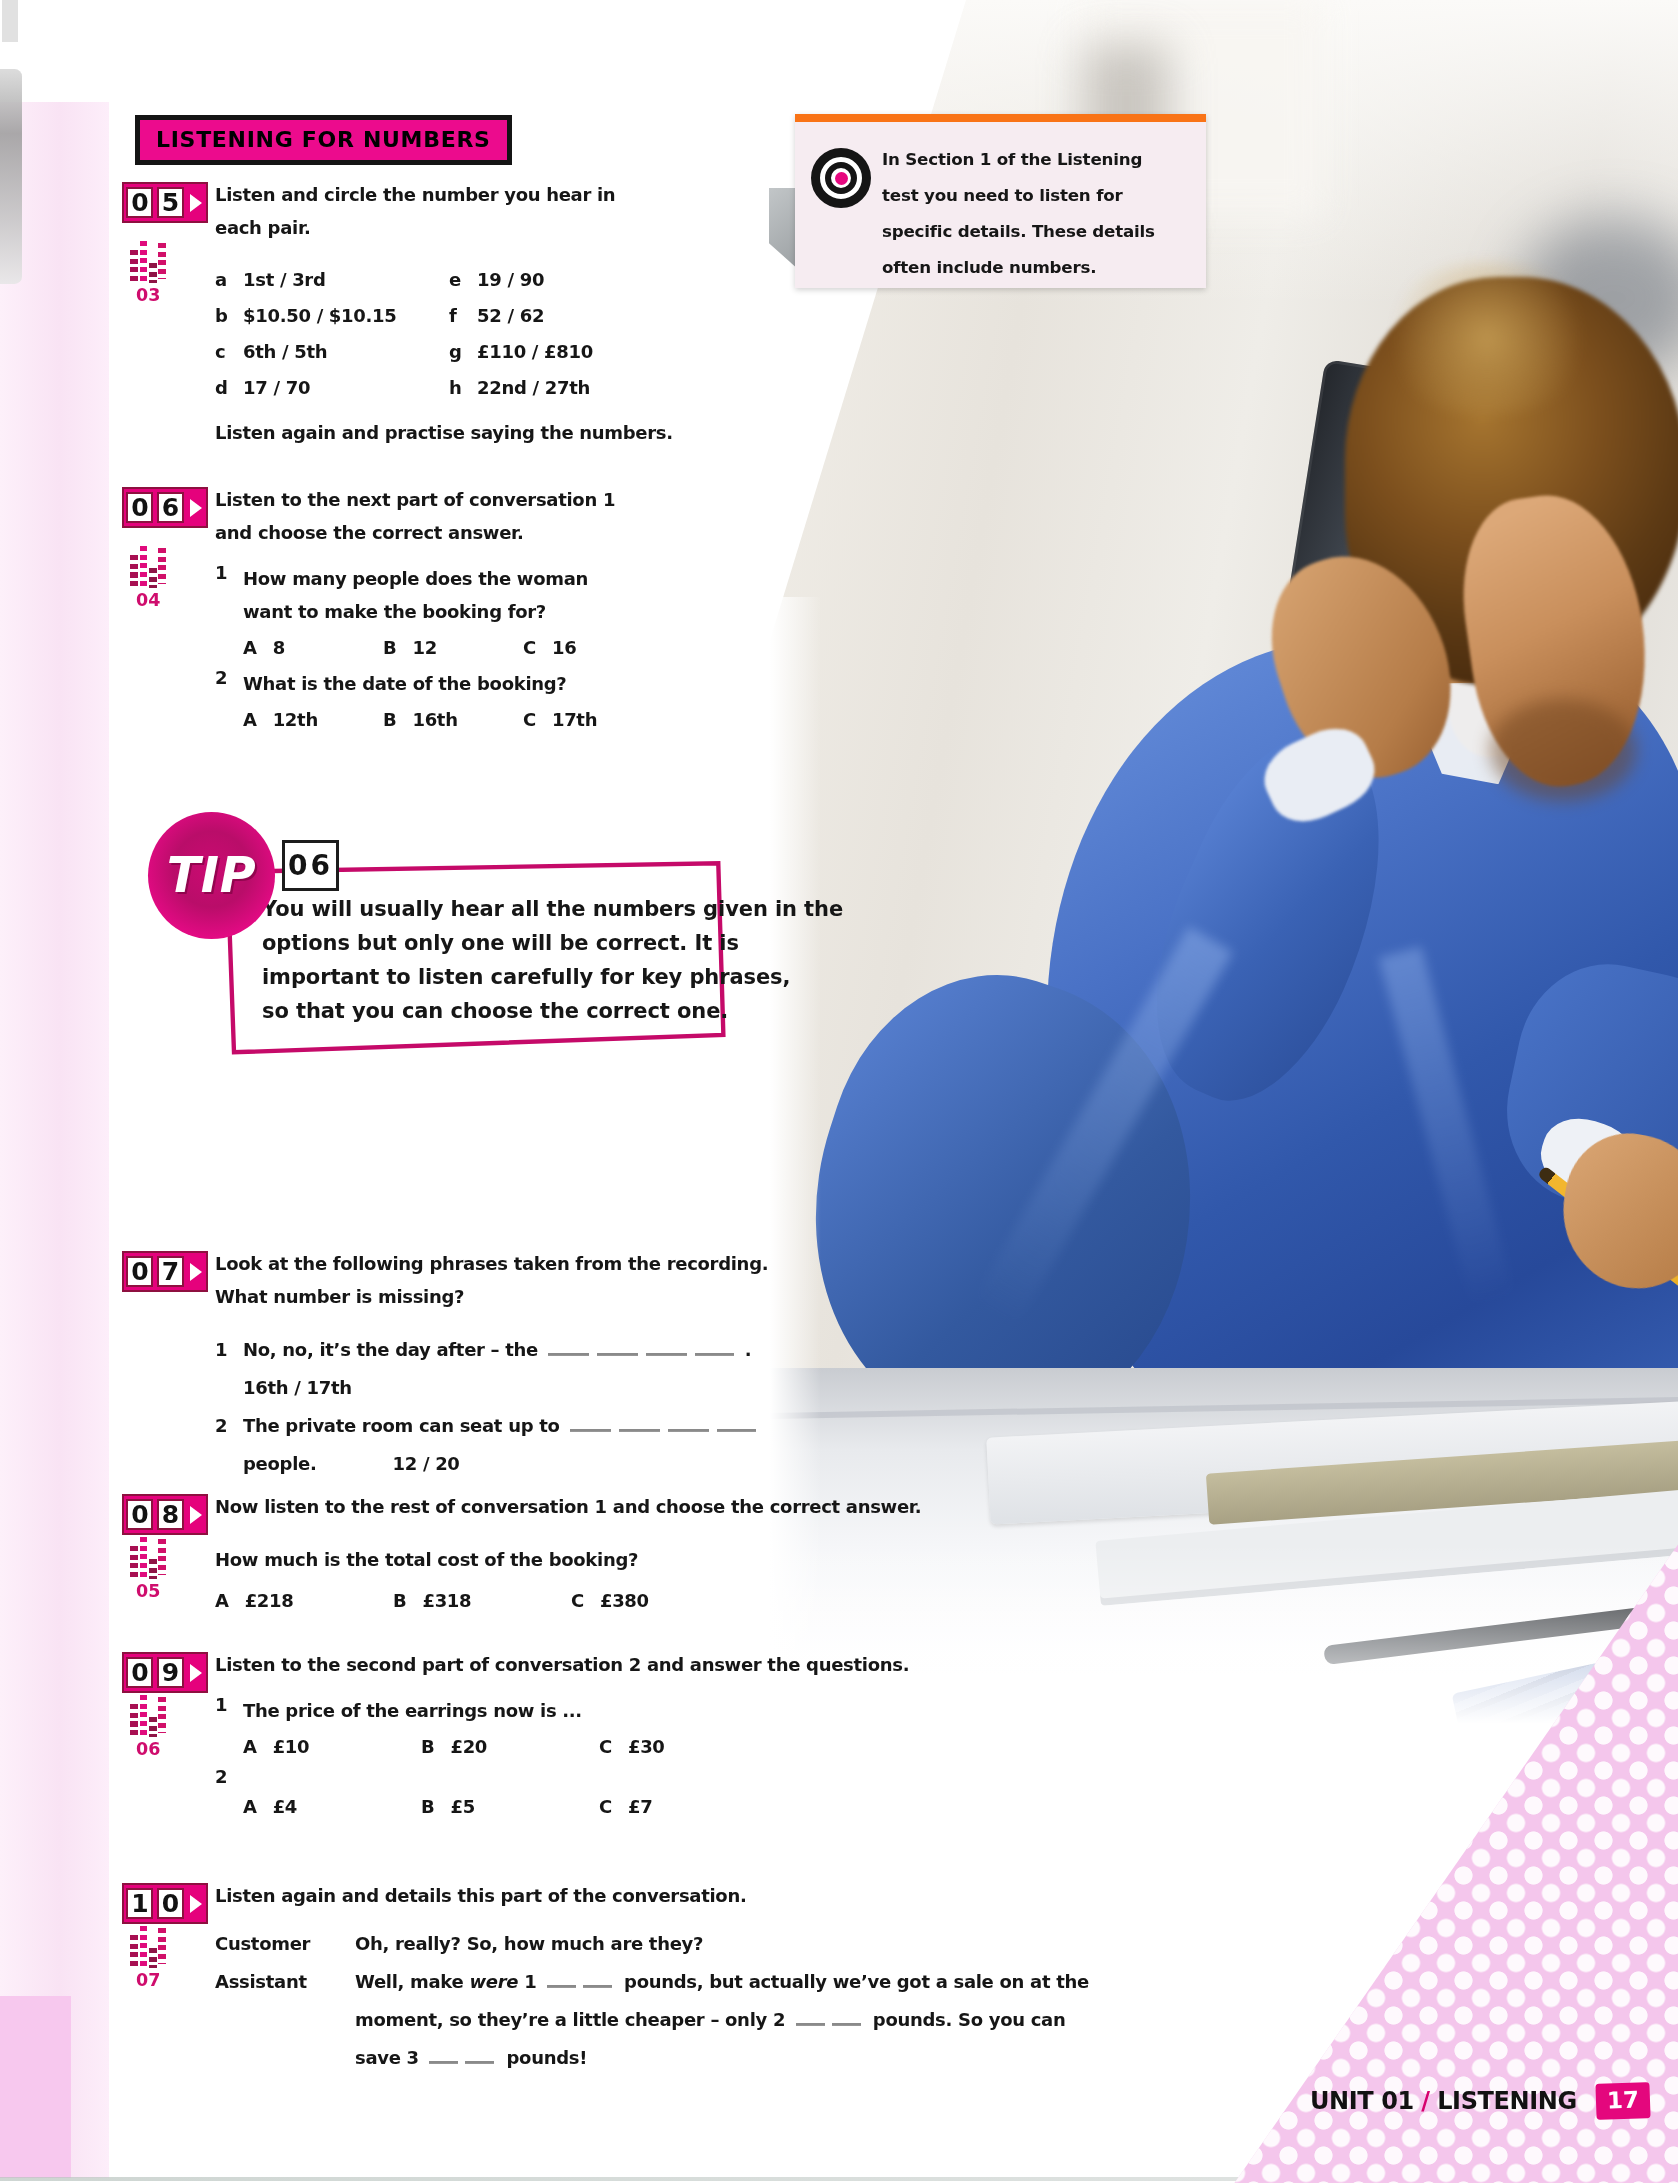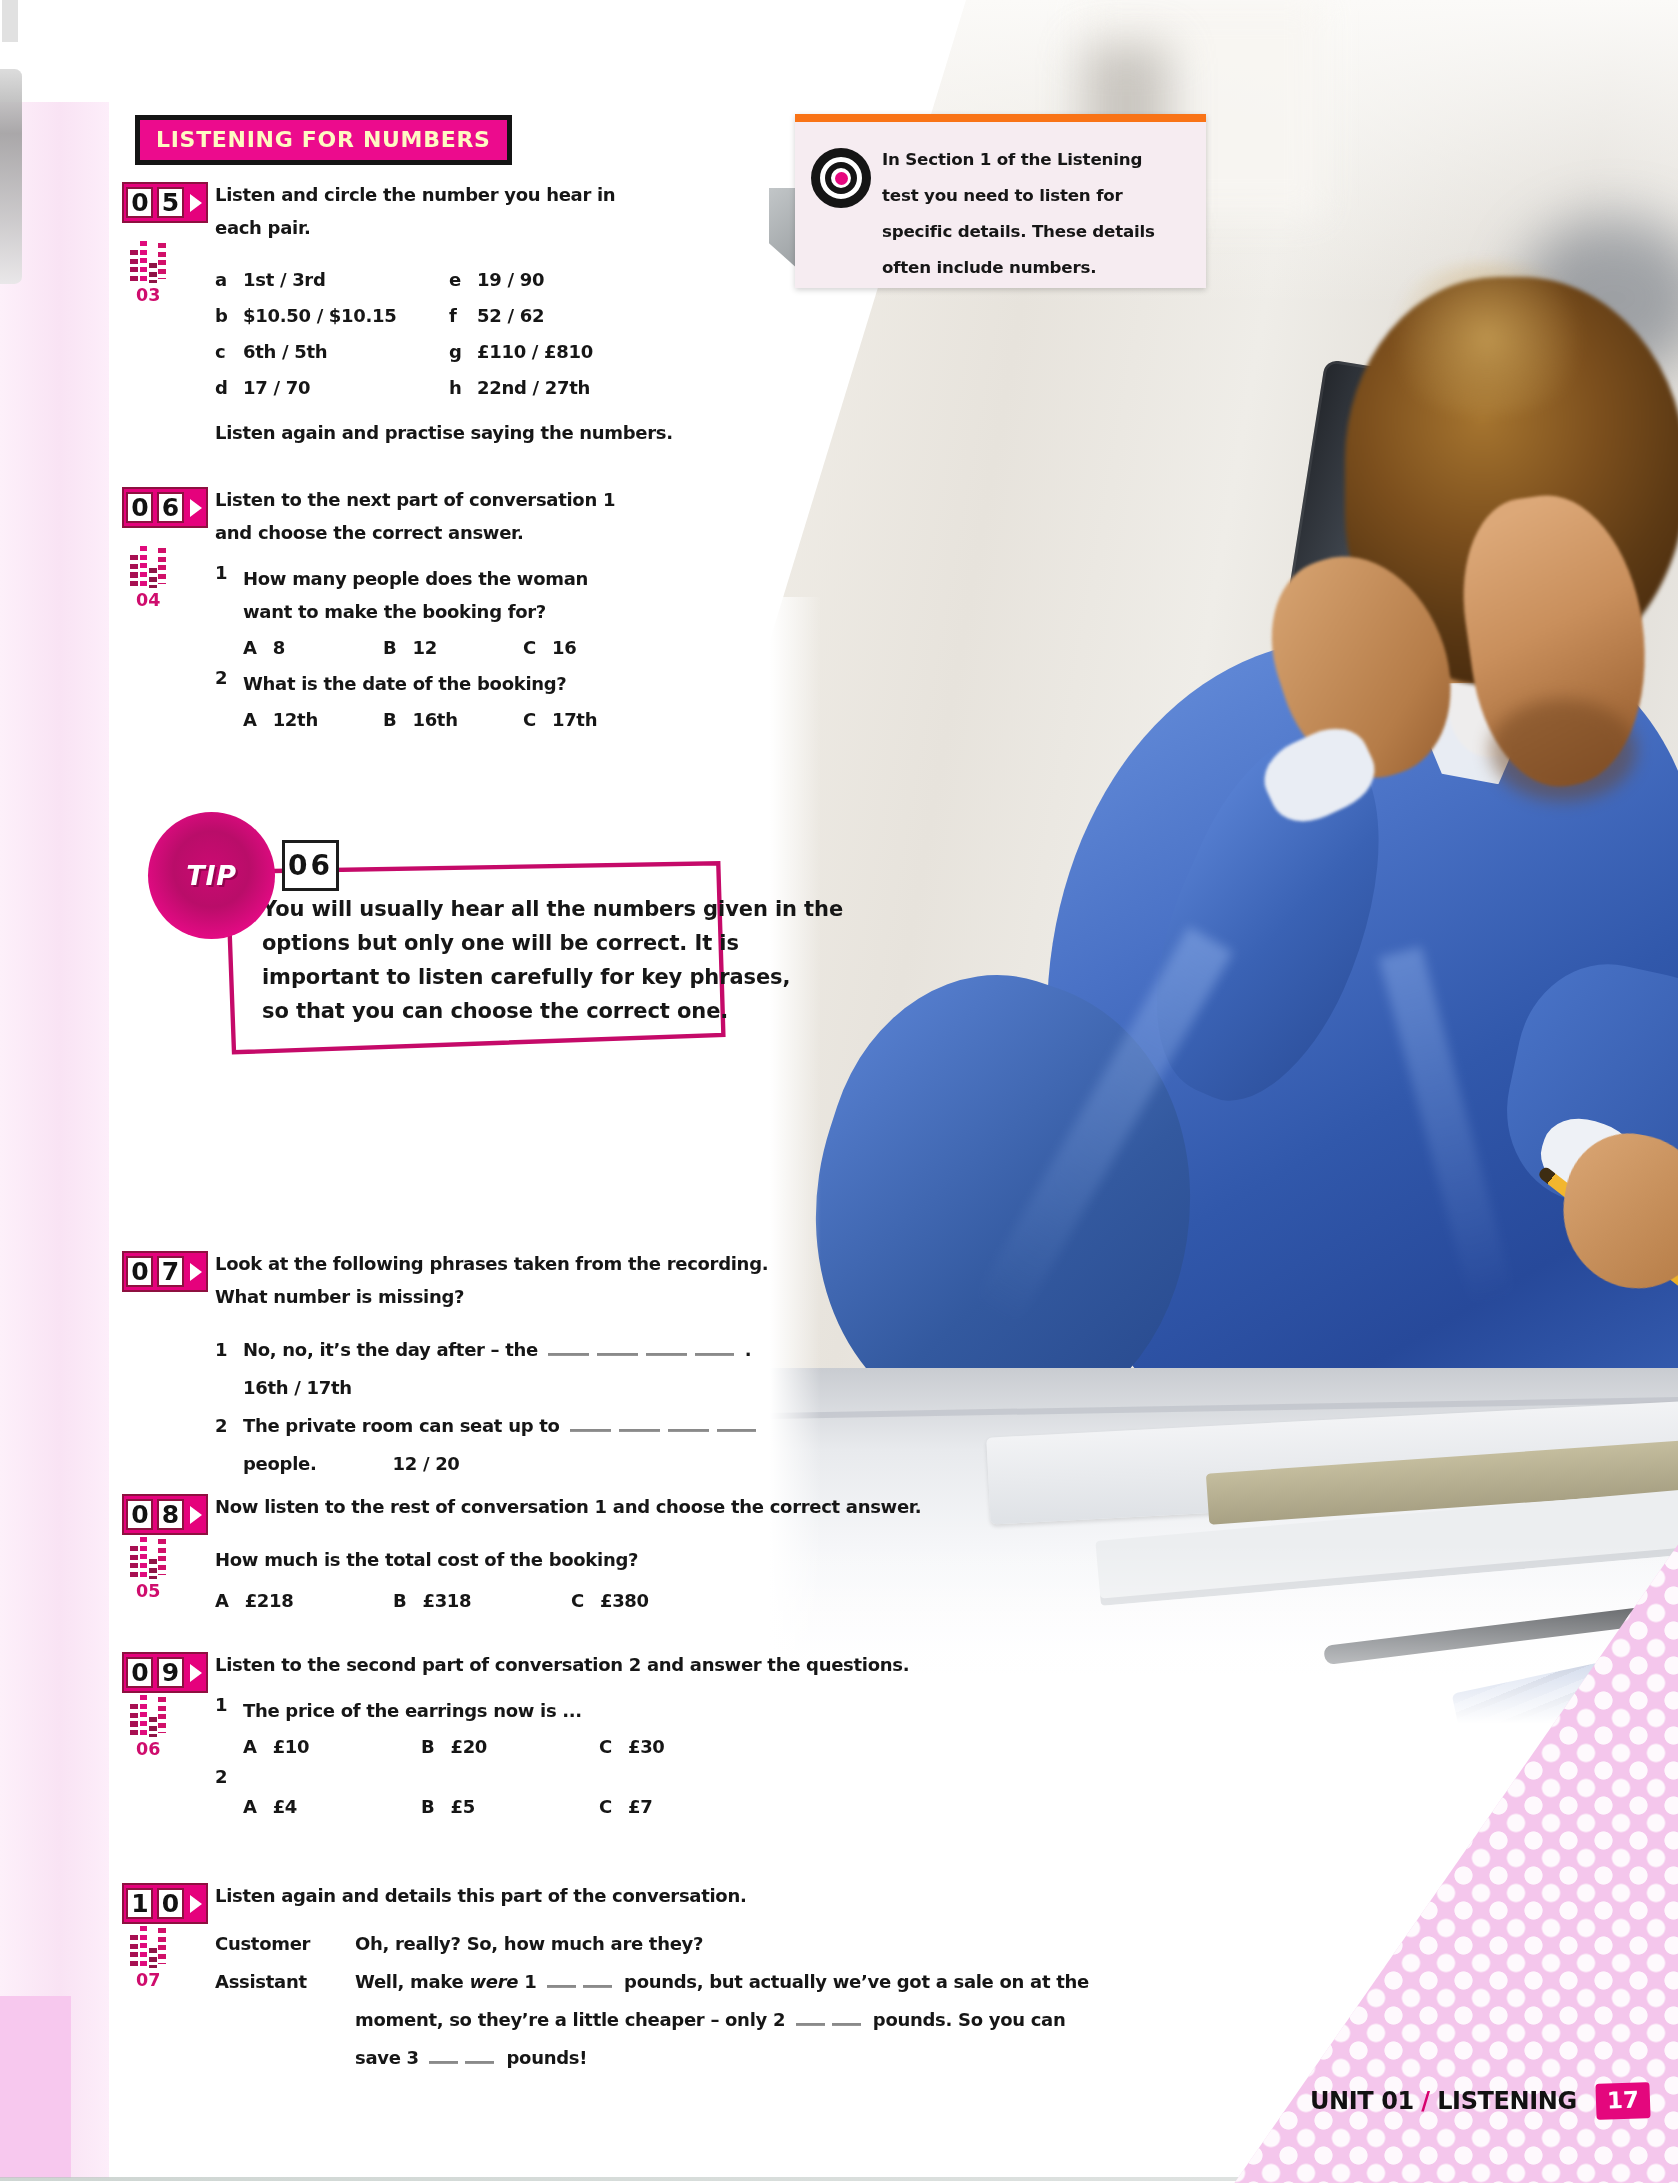--- a/index.html
+++ b/index.html
@@ -13,21 +13,21 @@
   .leftstrip2{position:absolute;left:0;top:1996px;width:71px;height:182px;background:#f7c8ee;}
   .bindmark{position:absolute;left:0;top:69px;width:22px;height:215px;opacity:.85;
     background:linear-gradient(#d6d6d6,#9b9b9b 30%,#c4c4c4 70%,#e6e6e6);border-radius:0 7.3px 7.3px 0;}
   .bindmark2{position:absolute;left:1.5px;top:0;width:16px;height:42px;background:#d9d9d9;opacity:.8;}
   .bottomline{position:absolute;left:0;top:2177px;width:100%;height:4.4px;opacity:.7;
     background:linear-gradient(to right,#b9c4bf,#d8dcda);}
 
   
   .header-box{position:absolute;left:135px;top:115px;z-index:5;background:#ec0b8d;
     border:5.1px solid #141414;padding:6.5px 16px 8px;}
-  .header-box span{color:#fef9c3;font-size:22px;font-weight:700;letter-spacing:0.7px;}
+  .header-box span{color:#000000;font-size:22px;font-weight:700;letter-spacing:0.7px;}
 
   
   .exblock{position:absolute;left:122px;z-index:5;font-weight:700;font-size:18px;letter-spacing:-0.3px;}
   .extext{margin-left:93px;width:786px;}
   .heading > div{white-space:nowrap;line-height:33px;}
   .exbadge{position:absolute;left:0;top:4.4px;display:flex;align-items:center;background:#e5017c;
     border:2.9px solid #8e1040;padding:2.2px;gap:3.6px;height:41px;box-sizing:border-box;}
   .exbadge .cell{width:27px;height:31px;background:#fff;border:2.2px solid #8e1040;box-sizing:border-box;
     font-size:25px;font-weight:700;color:#121212;display:flex;align-items:center;justify-content:center;line-height:1;}
   .exbadge .tri{width:0;height:0;border-top:9.5px solid transparent;border-bottom:9.5px solid transparent;
@@ -75,21 +75,21 @@
   .dialogue div{line-height:38px;white-space:nowrap;}
 
   
   .tip-svg{position:absolute;left:218px;top:853px;z-index:4;}
   .tip-text{position:absolute;left:262px;top:892px;width:444px;z-index:5;font-weight:700;
     font-size:21px;letter-spacing:-0.1px;}
   .tip-text > div{line-height:34px;white-space:nowrap;}
   .tip-circle{position:absolute;left:148px;top:812px;width:127px;height:127px;border-radius:50%;z-index:6;
     background:radial-gradient(circle at 50% 45%,#cb0a72 0%,#b90d69 40%,#e20a83 72%,#ea0d8a 100%);
     display:flex;align-items:center;justify-content:center;}
-  .tip-circle span{color:#fff;font-size:27px;font-weight:700;font-style:italic;
+  .tip-circle span{color:#fff;font-size:49px;font-weight:700;font-style:italic;
     text-shadow:2.2px 2.2px 0 rgba(110,0,55,.55);letter-spacing:0.7px;}
   .tip-ref{position:absolute;left:282px;top:840px;width:57px;height:51px;background:#fff;z-index:7;
     border:3.6px solid #1c1c1c;box-sizing:border-box;display:flex;align-items:center;justify-content:center;
     font-size:28px;font-weight:700;color:#141414;letter-spacing:2.9px;}
 
   
   .fold{position:absolute;left:769px;top:188px;width:65px;height:89px;z-index:3;
     clip-path:polygon(0 0,100% 0,58% 100%,0 62%);
     background:linear-gradient(140deg,#c2c6c8,#8e9396);}
   .callout{position:absolute;left:795px;top:114px;width:411px;height:166px;z-index:4;

